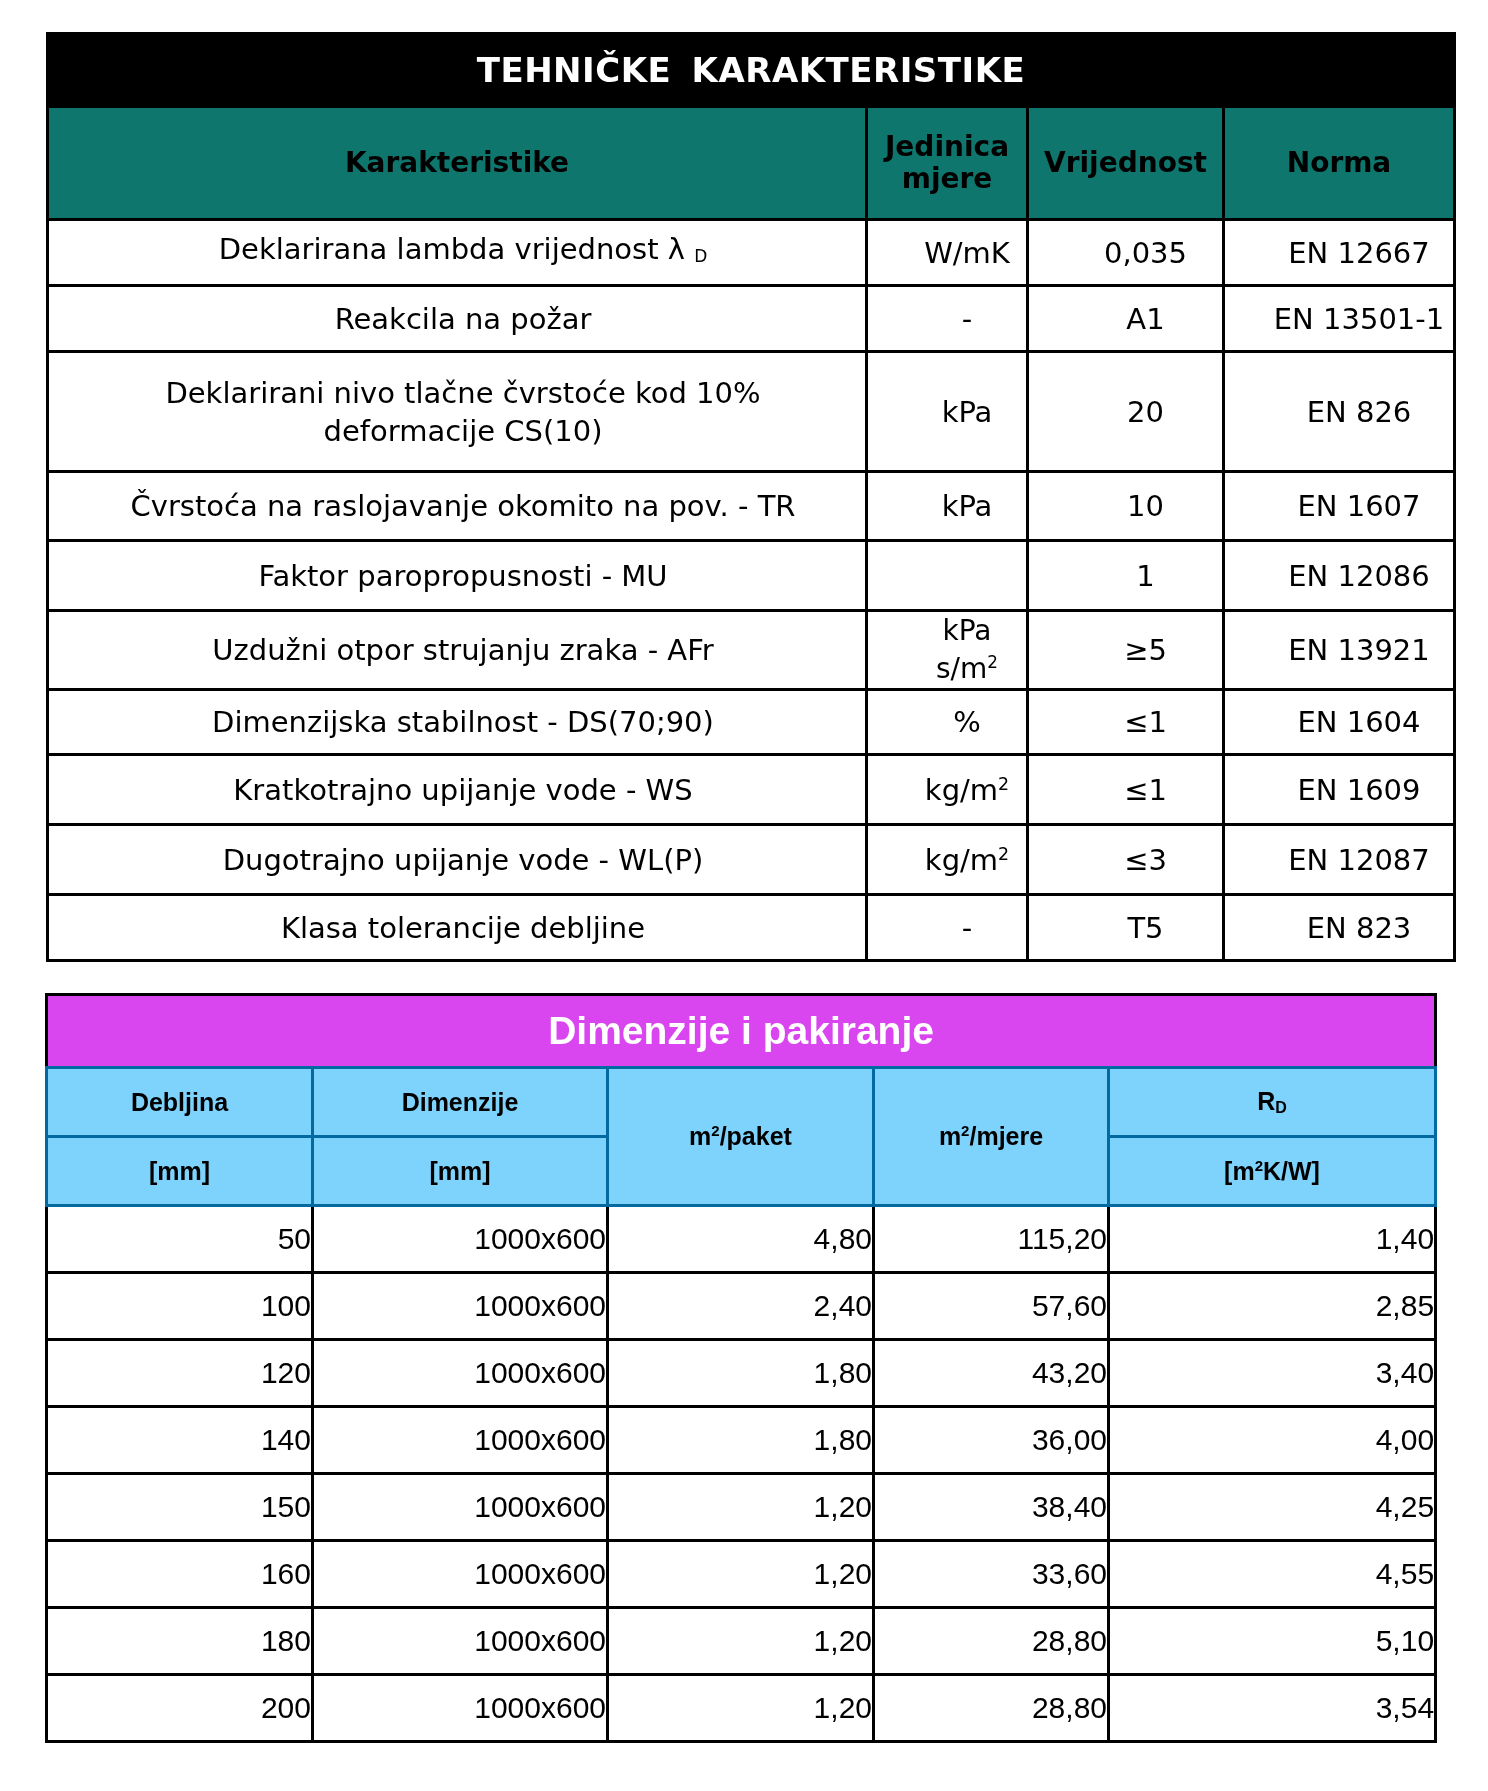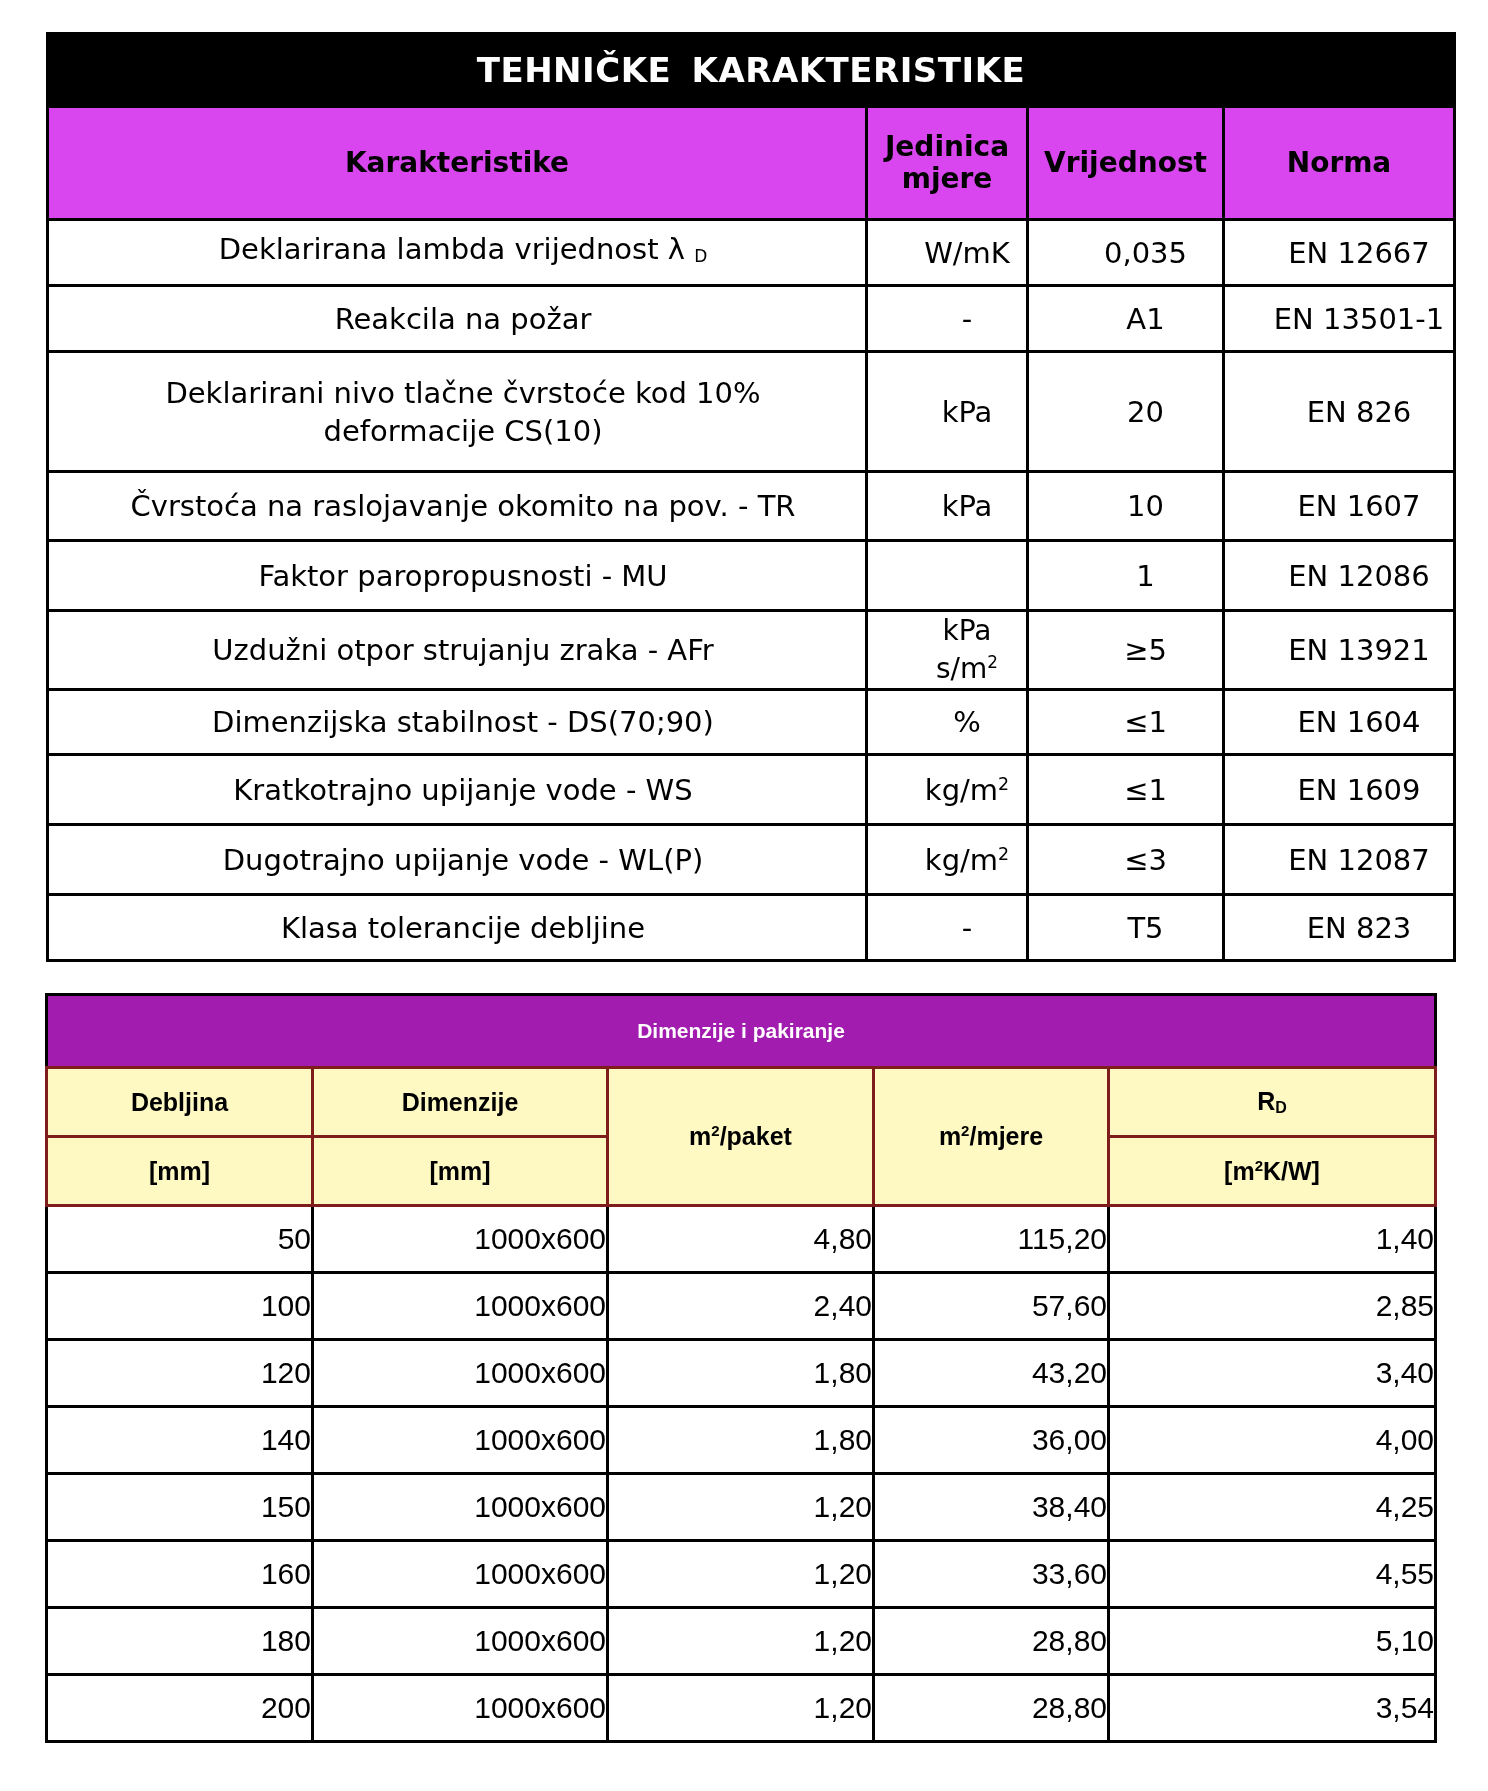--- a/index.html
+++ b/index.html
@@ -6,34 +6,34 @@
   body { width:1488px; height:1791px; position:relative; overflow:hidden;
          font-family:"DejaVu Sans", sans-serif; color:#000; }
   table { border-collapse:collapse; position:absolute; table-layout:fixed;border-radius:28px; }
   td, th { padding:0; text-align:center; vertical-align:middle; }
 
   
   #t1 { left:46px; top:32px; width:1407px; border:3px solid #000; }
   #t1 .title { background:#000; color:#fff; height:70px;
                font-family:"DejaVu Sans", sans-serif; font-weight:bold;
                font-size:34px; letter-spacing:0.5px; word-spacing:8px; }
-  #t1 .hdr th { background:#d946ef; height:110px; font-weight:bold;
+  #t1 .hdr th { background:#0f766e; height:110px; font-weight:bold;
                 font-size:28px; line-height:32px; border:3px solid #000; }
   #t1 td { border:3px solid #000; font-size:29px; line-height:38px;padding-left:40px; }
   #t1 td.desc { text-align:center; padding-left:12px; }
   #t1 sub { font-size:17px; vertical-align:-3px; }
   #t1 sup, #t2 sup { font-size:0.6em; vertical-align:0.6em; line-height:0; }
 
   
   #t2 { left:45px; top:993px; width:1389px; border:3px solid #000;
         font-family:"Liberation Sans", sans-serif; }
-  #t2 .title { background:#a21caf; color:#fff; height:70px;
-               font-weight:bold; font-size:21px; }
-  #t2 .hdr th { background:#fef9c3; font-weight:bold; font-size:25px;
-                border:3px solid #7f1d1d; height:66px; }
+  #t2 .title { background:#d946ef; color:#fff; height:70px;
+               font-weight:bold; font-size:39px; }
+  #t2 .hdr th { background:#7dd3fc; font-weight:bold; font-size:25px;
+                border:3px solid #0369a1; height:66px; }
   #t2 td { border:3px solid #000; font-size:30px; height:64px;text-align:right; }
   #t2 sub { font-size:16px; vertical-align:-3px; }
 </style>
 </head>
 <body>
 
 <table id="t1">
   <colgroup>
     <col style="width:819px">
       <col style="width:161px">

